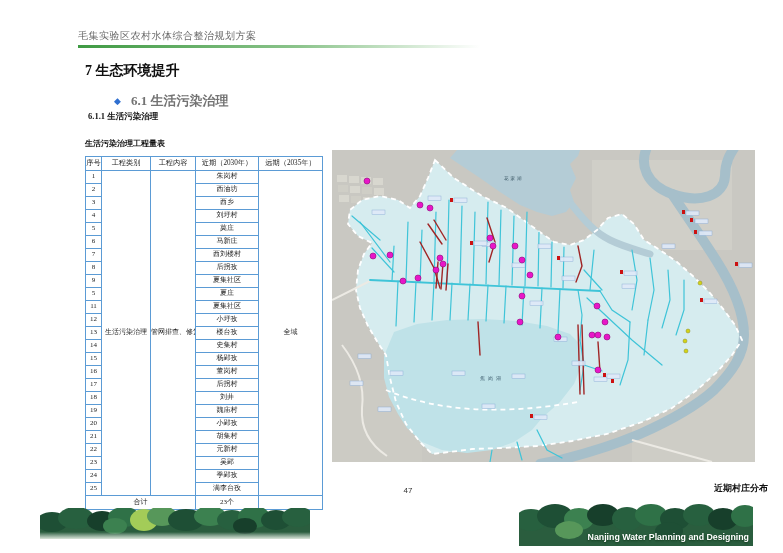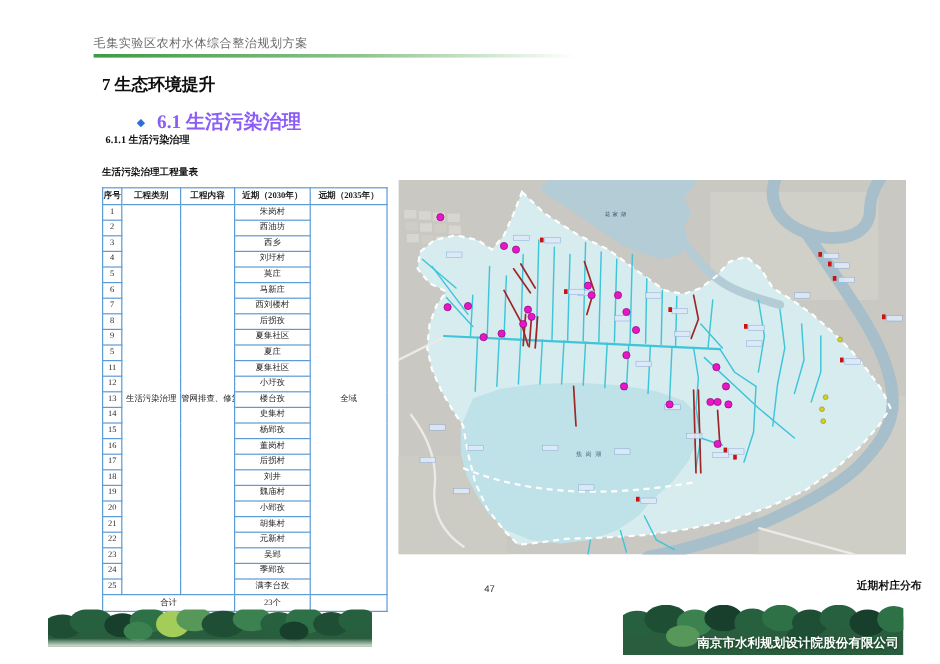--- a/index.html
+++ b/index.html
@@ -13,33 +13,33 @@
 
   
   #doc-header{left:78px;top:29px;font-size:10px;color:#6b6b6b;letter-spacing:.5px;}
   #header-rule{left:78px;top:45px;width:402px;height:3px;
     background:linear-gradient(to right,#3f9a43,#8cc48c 55%,rgba(255,255,255,0));}
 
   
   #h1{left:85px;top:62px;font-size:14px;font-weight:bold;color:#0f0f0f;font-family:"Liberation Serif", serif;}
   #h2-row{left:114px;top:92px;display:flex;align-items:center;gap:10px;}
   #h2-bullet{color:#2f6fd0;font-size:9px;line-height:1;}
-  #h2{font-size:16px;font-weight:bold;color:#8b5cf6;font-family:"Liberation Serif", serif;}
+  #h2{font-size:13px;font-weight:bold;color:#737373;font-family:"Liberation Serif", serif;}
   #h3{left:88px;top:111px;font-size:8.5px;font-weight:bold;color:#111;font-family:"Liberation Serif", serif;}
 
   
   #table-title{left:85px;top:138px;width:237px;font-size:8px;font-weight:bold;color:#111;font-family:"Liberation Serif", serif;}
   #table-wrap{left:85px;top:156px;}
   table.t{border-collapse:collapse;table-layout:fixed;width:237px;font-family:"Liberation Serif", serif;}
   table.t th, table.t td{
     border:1px solid #5b9bd5;padding:0;margin:0;
     font-size:7px;line-height:1.05;text-align:center;vertical-align:middle;
     color:#1c1c1c;overflow:hidden;white-space:nowrap;
   }
-  table.t th{height:13px;font-weight:bold;font-size:7.2px;}
+  table.t th{height:13px;font-weight:normal;font-size:7.2px;}
   table.t td{height:12px;}
   table.t tr.total td{height:13px;}
 
   
   #map{left:332px;top:150px;width:423px;height:312px;}
   #map-caption{left:345px;top:482px;width:423px;text-align:right;font-size:9px;font-weight:bold;color:#111;font-family:"Liberation Serif", serif;}
 
   
   #page-number{left:396px;top:486px;width:24px;text-align:center;font-size:8px;color:#333;}
   .treeband{overflow:hidden;}
@@ -428,15 +428,15 @@
     <ellipse cx="108" cy="15" rx="15" ry="12" fill="#27603f"></ellipse>
       <ellipse cx="132" cy="11" rx="16" ry="11" fill="#2f7147"></ellipse>
     <ellipse cx="156" cy="15" rx="15" ry="11" fill="#1e4f35"></ellipse>
       <ellipse cx="180" cy="11" rx="16" ry="11" fill="#27603f"></ellipse>
     <ellipse cx="204" cy="15" rx="15" ry="11" fill="#173f2b"></ellipse>
       <ellipse cx="226" cy="12" rx="14" ry="11" fill="#2f7147"></ellipse>
     <ellipse cx="50" cy="26" rx="14" ry="9" fill="#57975a"></ellipse>
       <ellipse cx="150" cy="27" rx="14" ry="9" fill="#1e4f35"></ellipse>
   </svg>
   <div id="company">
-    <div class="cn">南京市水利规划设计院股份有限公司</div>
+    <div class="en">Nanjing Water Planning and Designing</div>
   </div>
 </div>
 
 </body></html>

